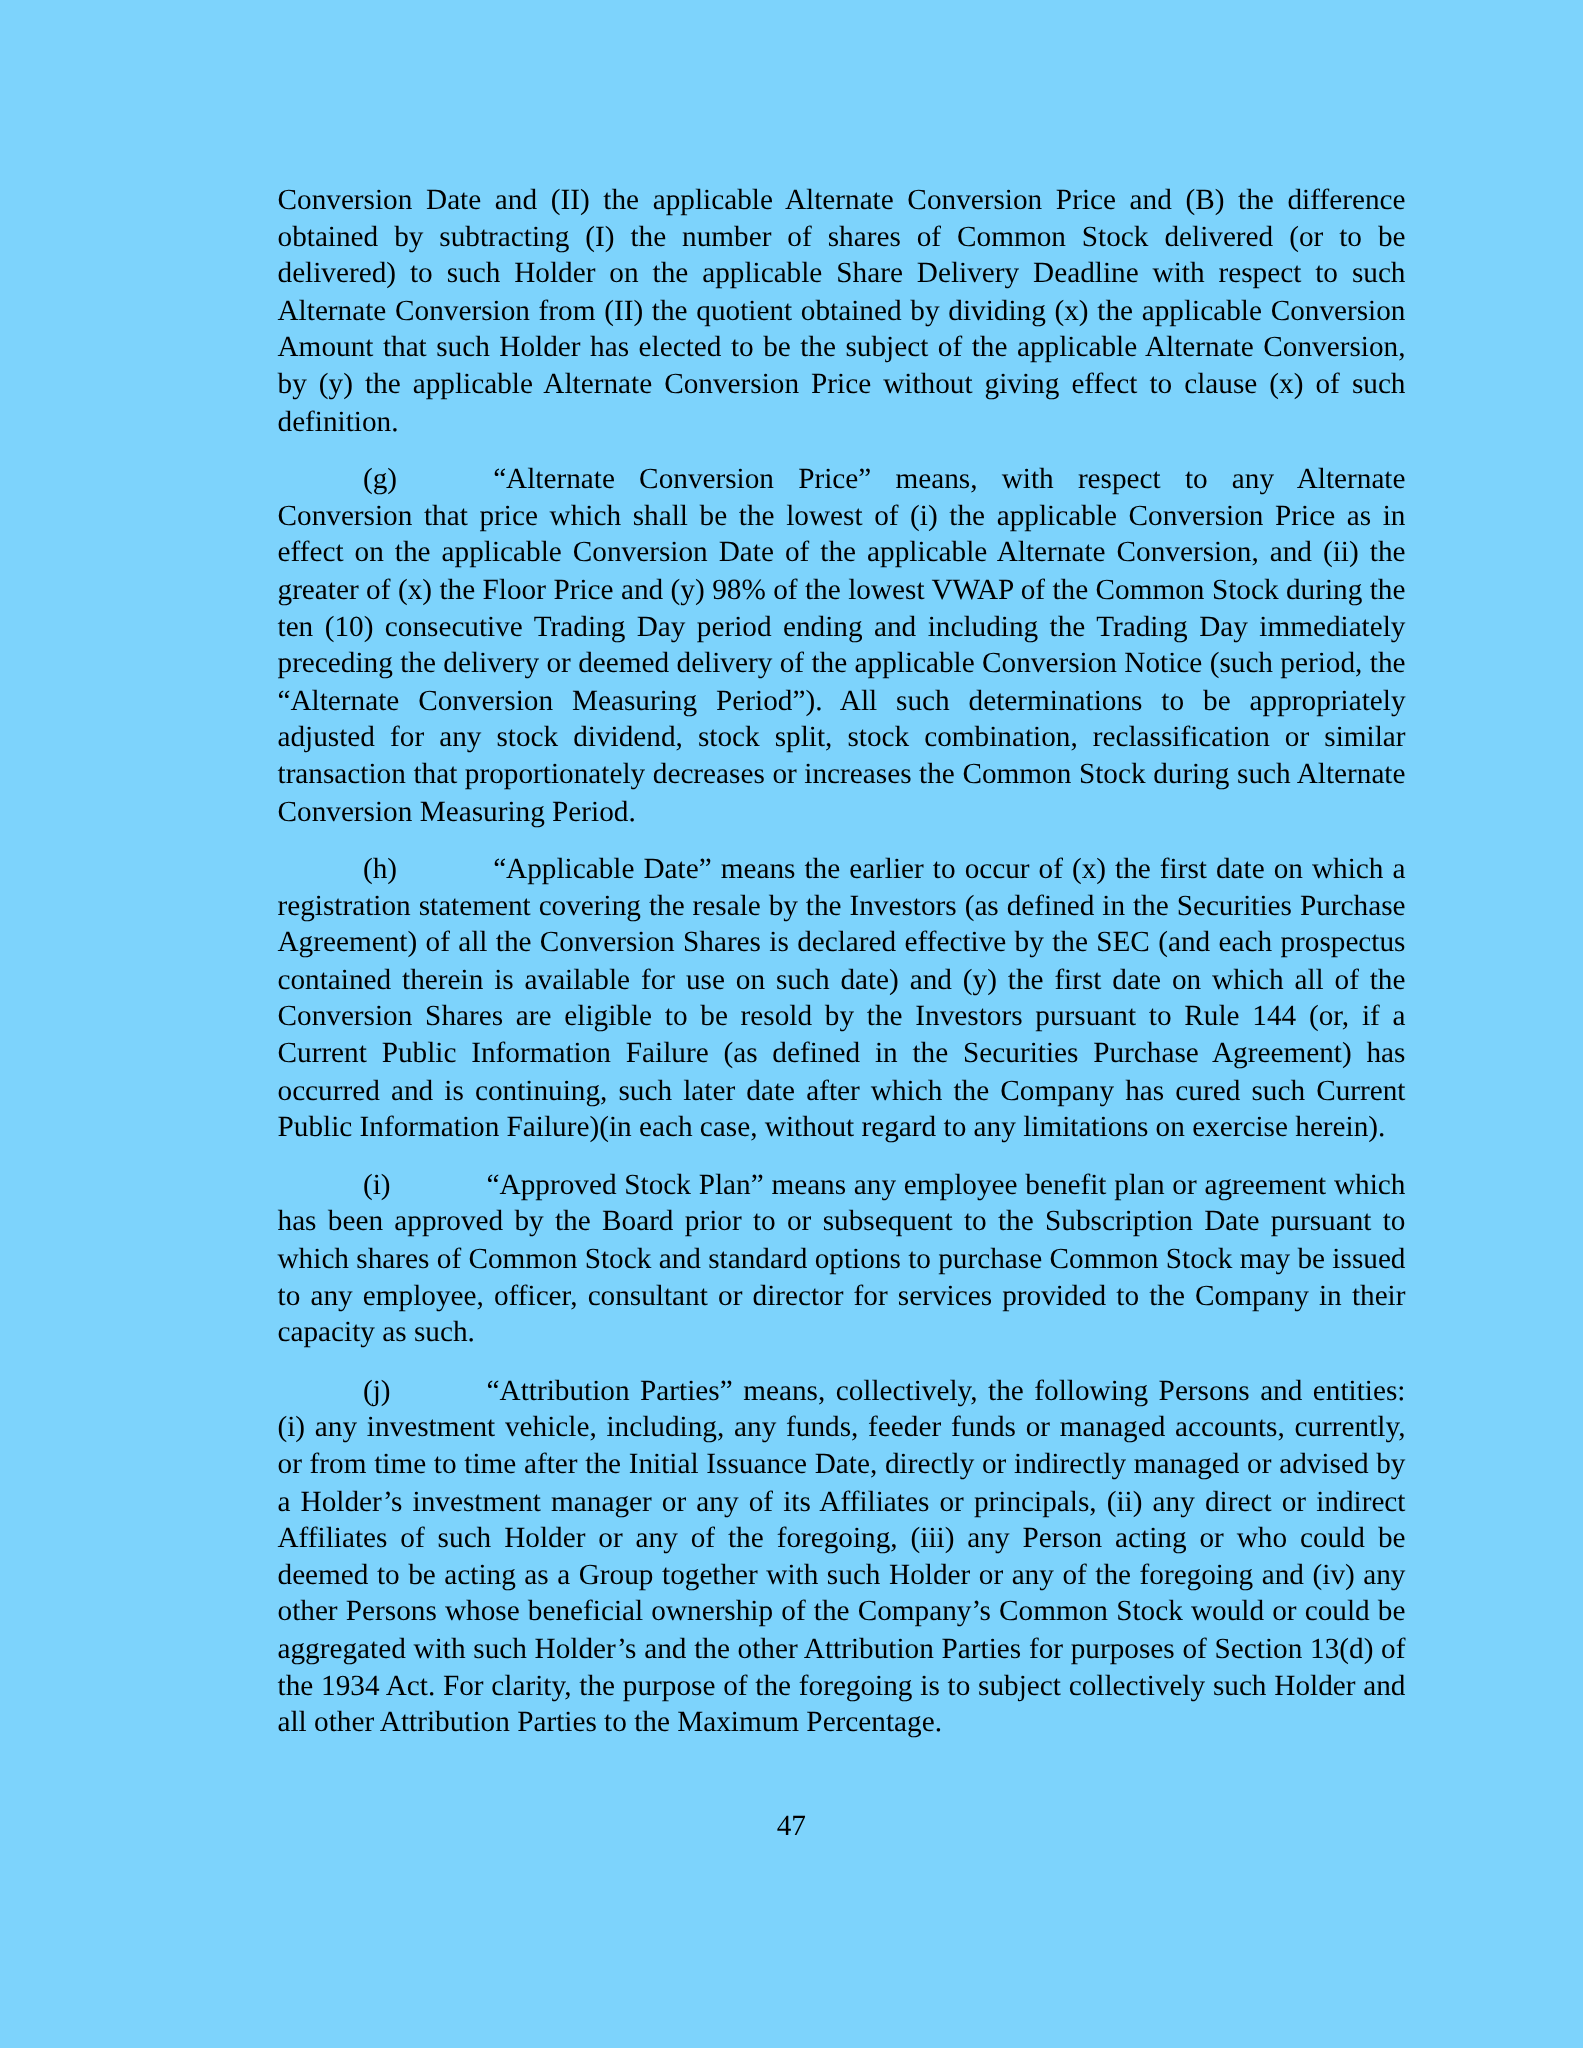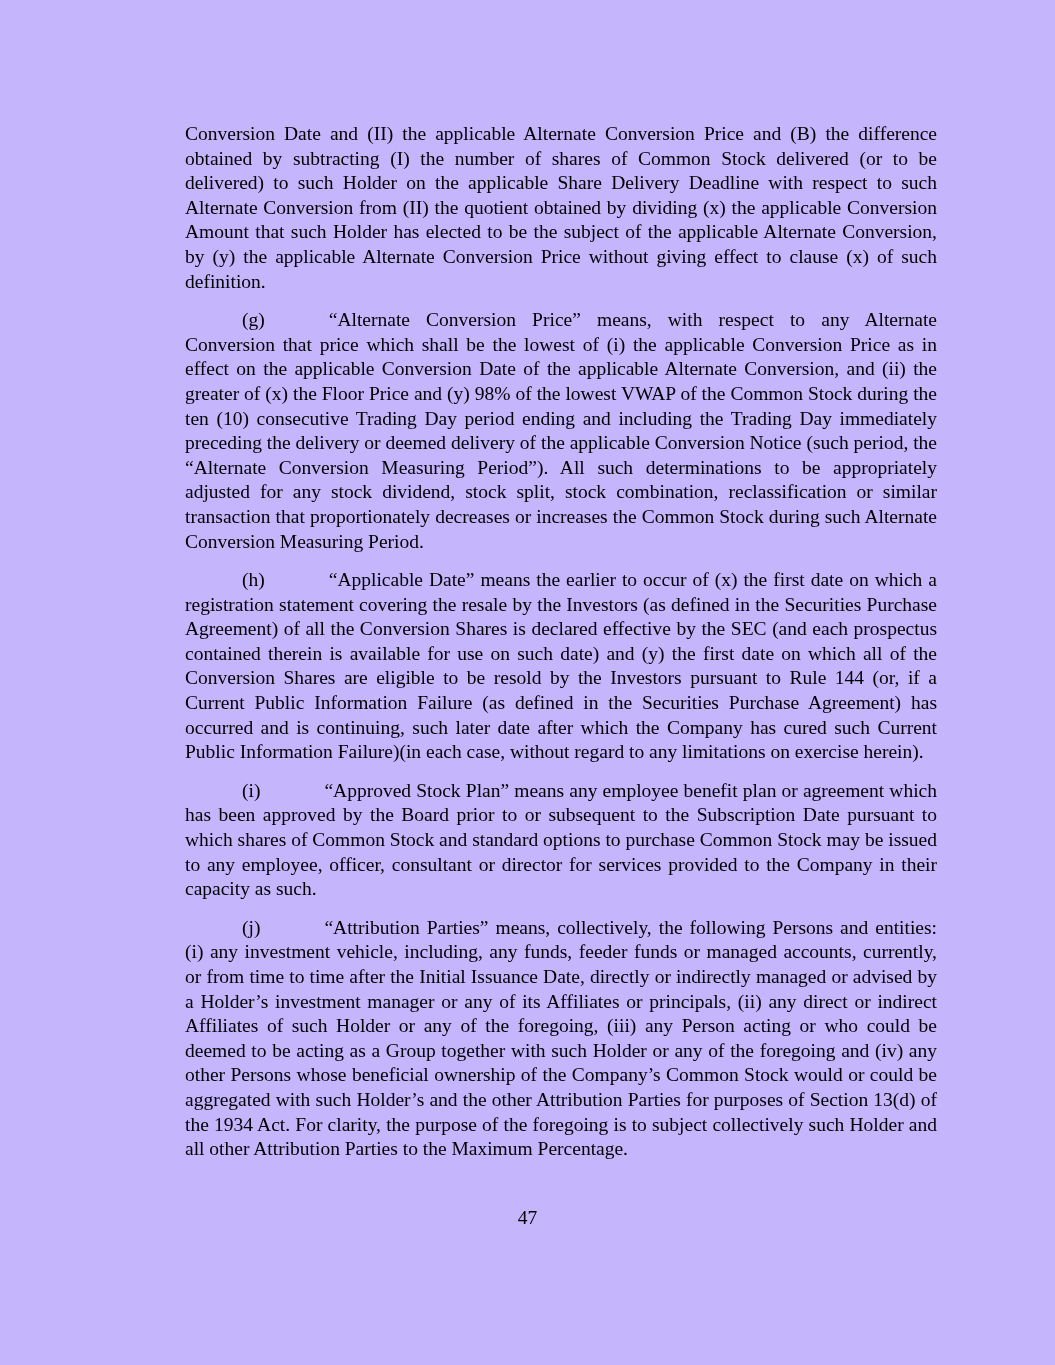--- a/index.html
+++ b/index.html
@@ -1,20 +1,20 @@
 <!DOCTYPE html>
 <html><head>
 <meta charset="utf-8">
 <style>
   html, body { margin: 0; padding: 0; }
   .page {
     position: relative;
     width: 1055px;
     height: 1365px;
-    background: #c4b5fd;
+    background: #7dd3fc;
     color: #000000;
     font-family: "Liberation Serif", "DejaVu Serif", serif;
     overflow: hidden;
   }
   .content {
     position: absolute;
     left: 185px;
     top: 122px;
     width: 752px;
     text-align: justify;

